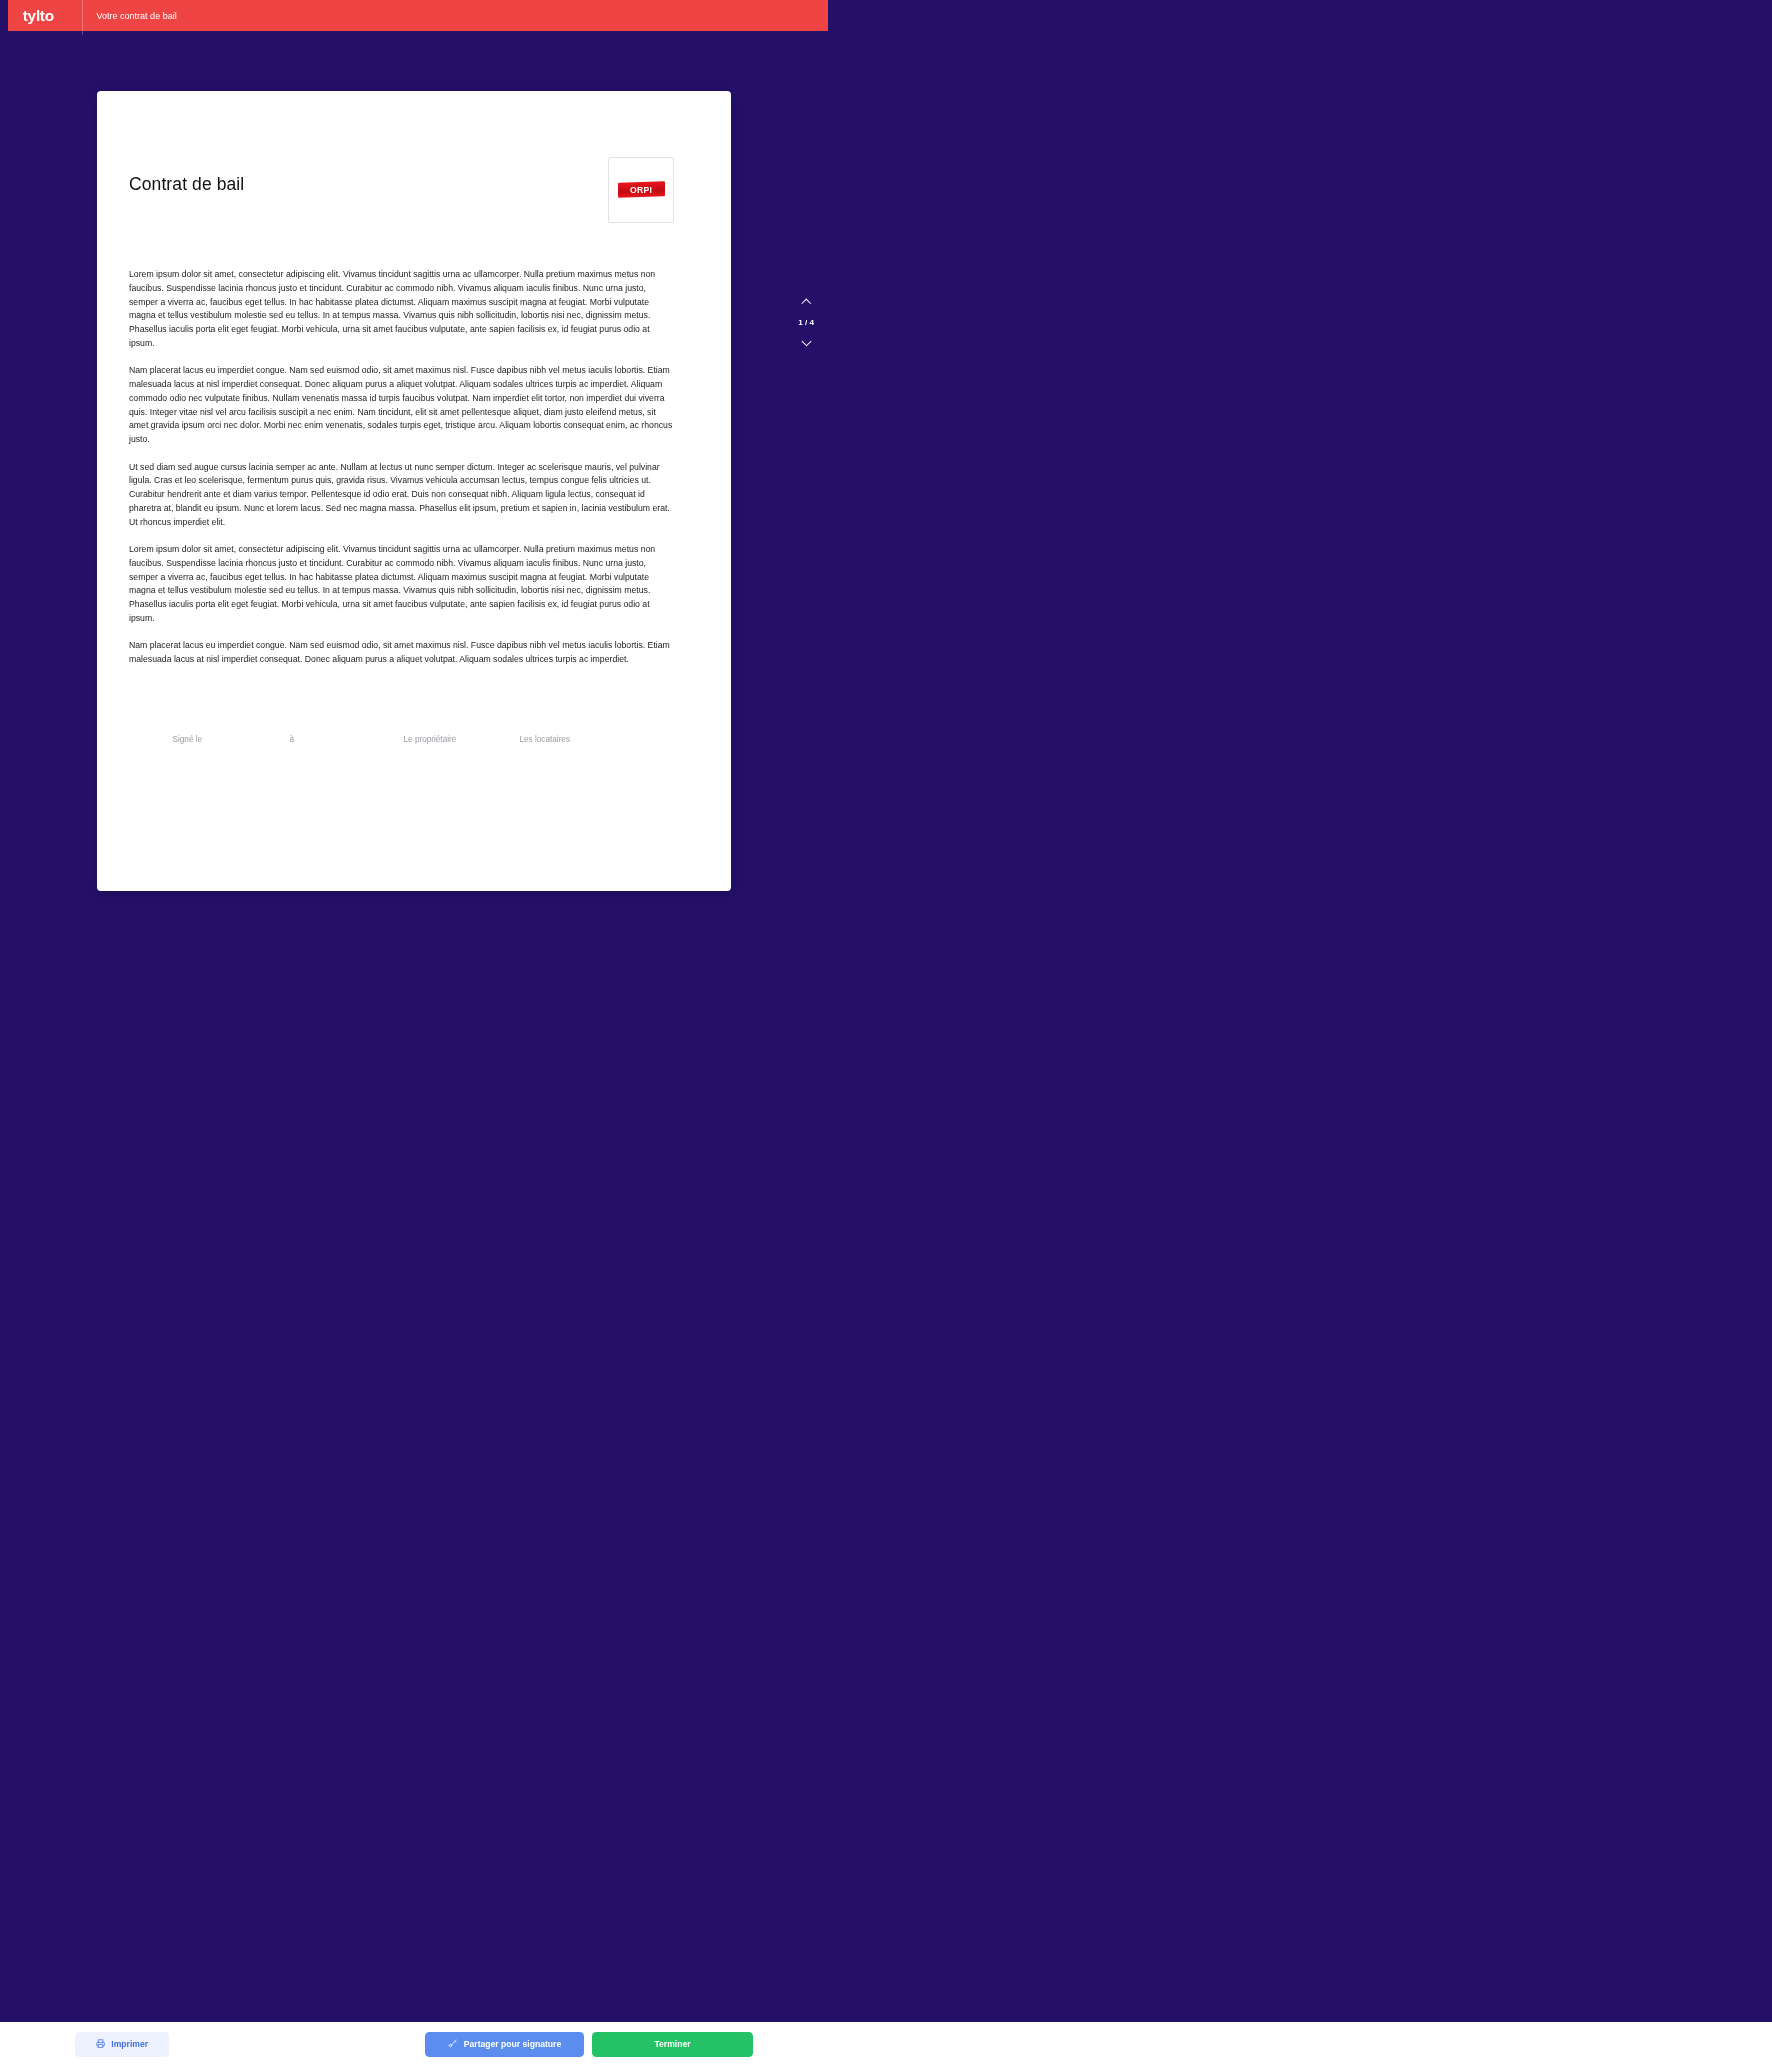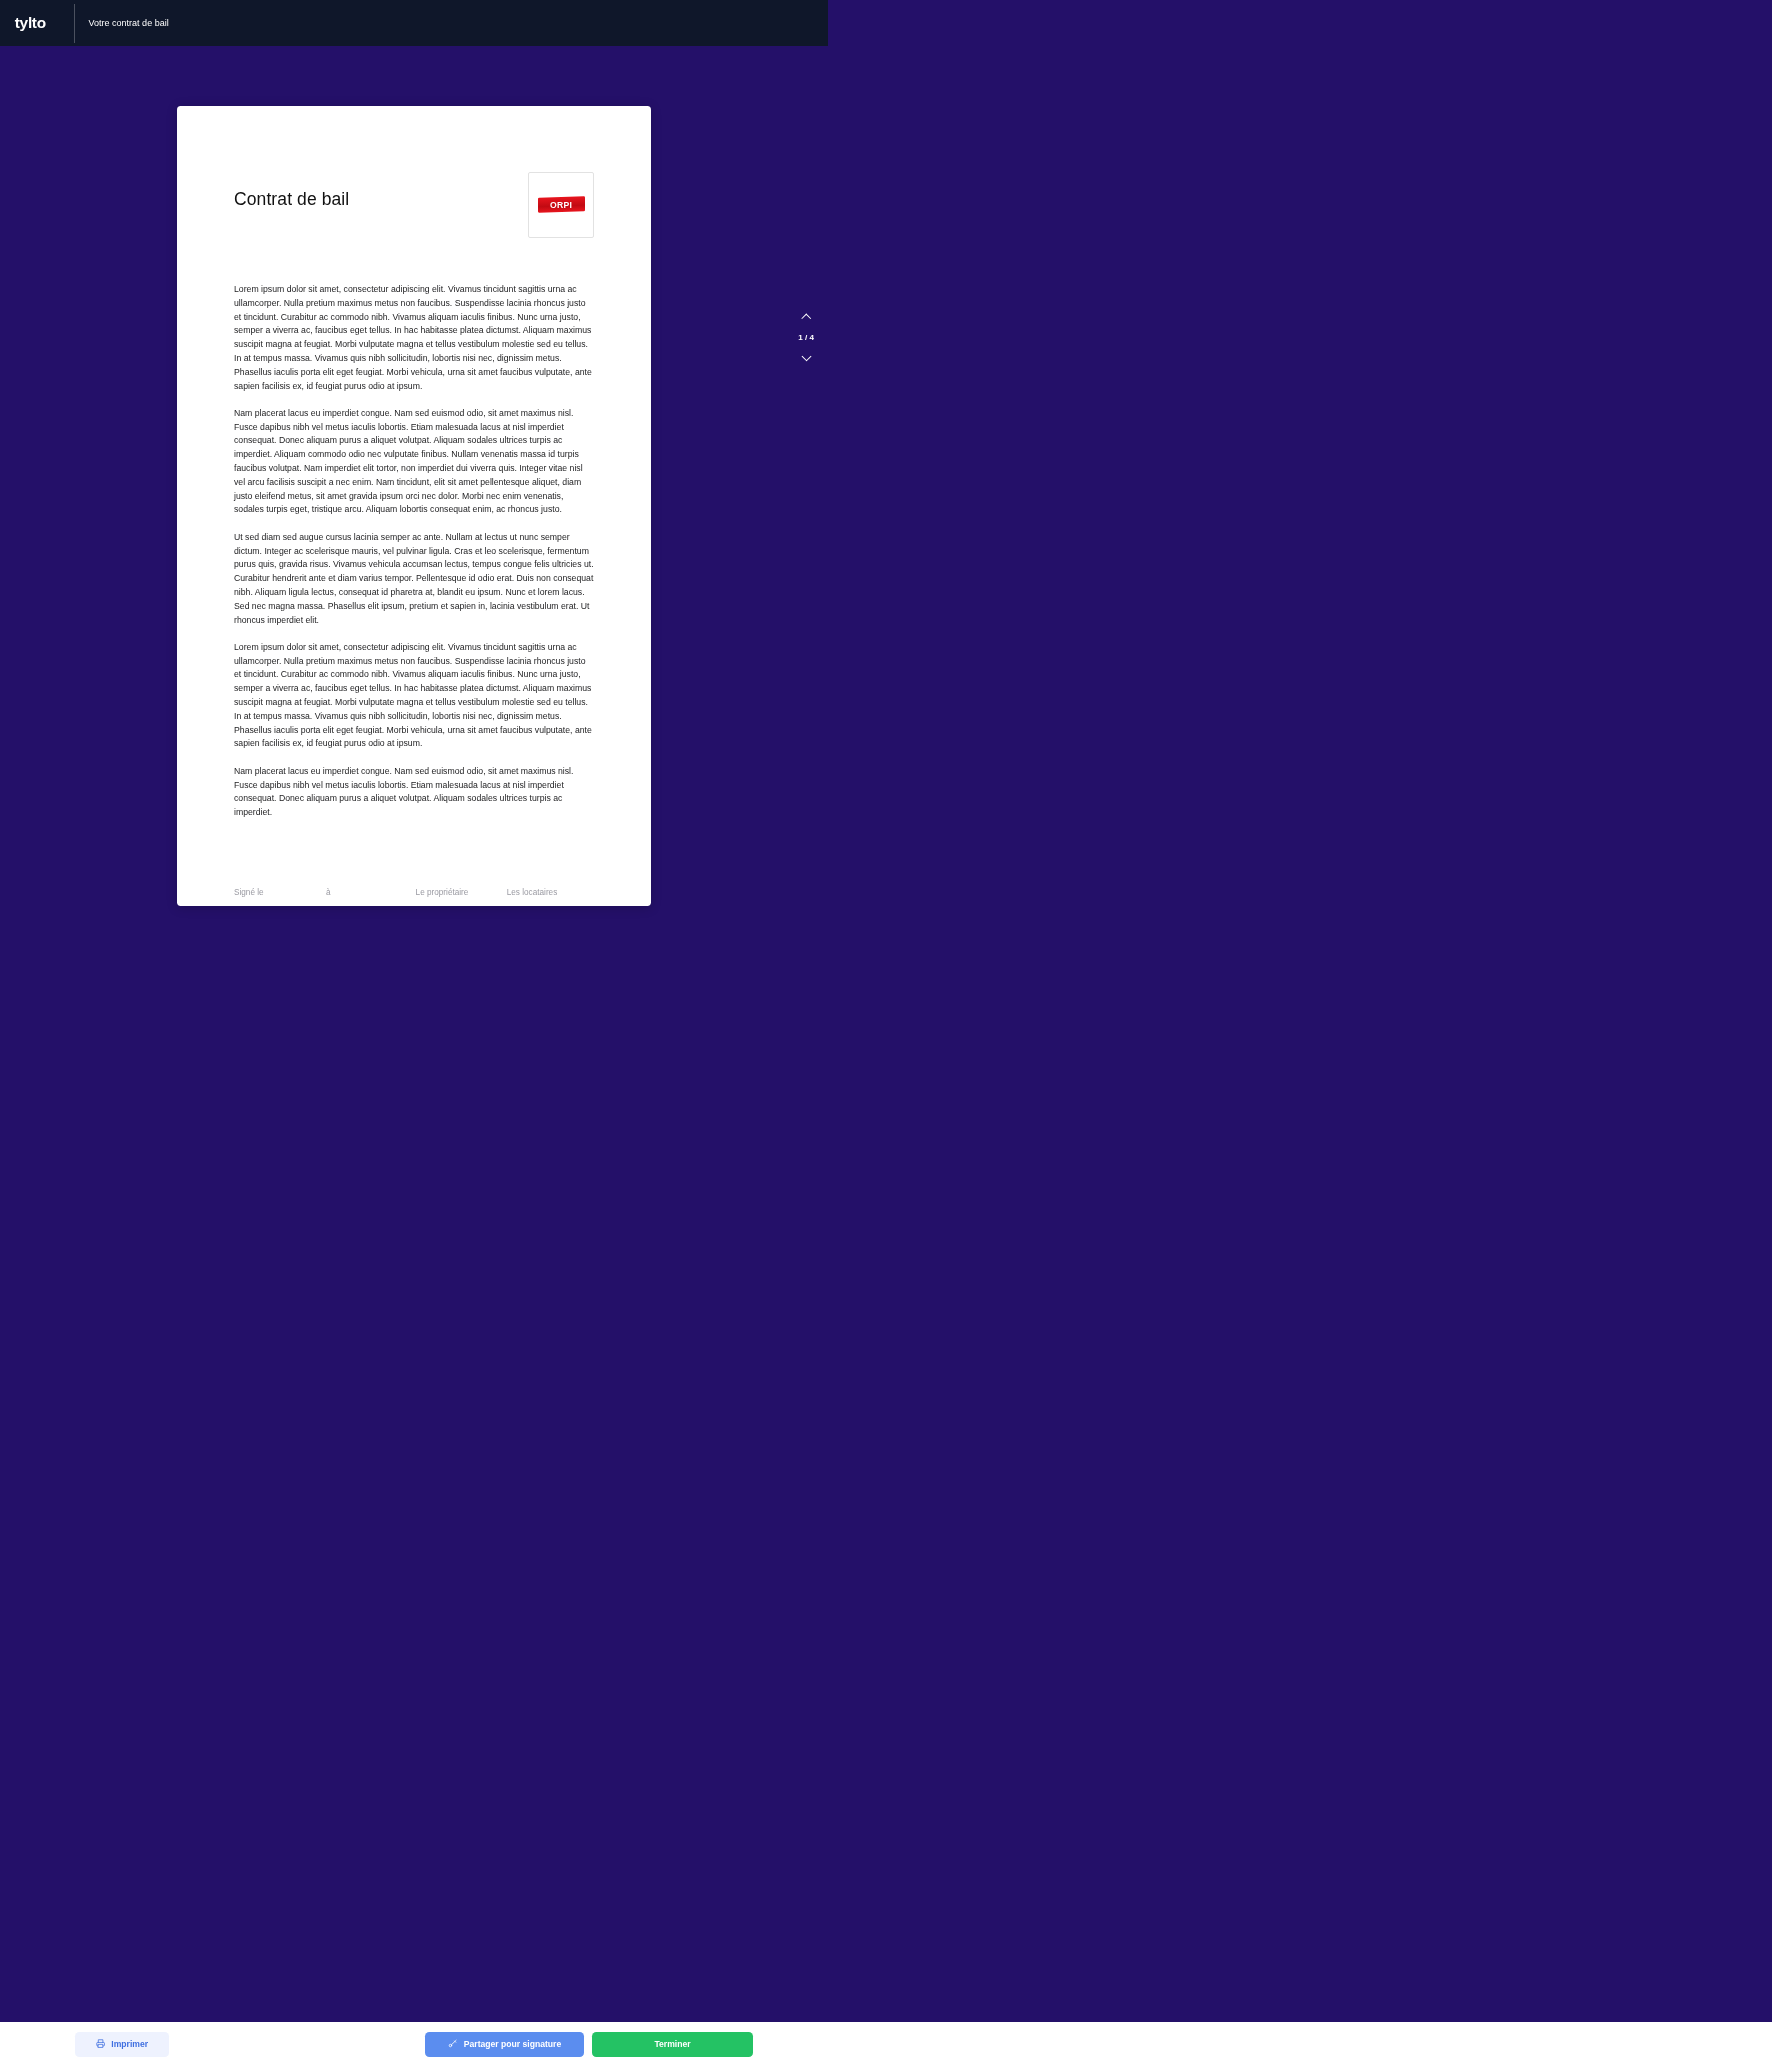--- a/index.html
+++ b/index.html
@@ -10,27 +10,28 @@
   }
   body {
     width: 828px;
     min-height: 968px;
     position: relative;
     overflow-x: hidden;
   }
 
   
   .topbar {
-    height: 46px;
-    background: #0f172a;
+    height: 31px;
+    background: #ef4444;
     display: flex;
     align-items: center;
     color: #fff;
     position: relative;
     z-index: 5;
+    margin-left: 8px;
   }
   .brand {
     width: 74px;
     min-width: 74px;
     font-size: 15.4px;
     font-weight: 700;
     letter-spacing: -0.3px;
     padding-left: 14.8px;
     color: #ffffff;
   }
@@ -48,25 +49,25 @@
 
   
   .stage {
     position: relative;
     min-height: 871px;
     padding-top: 60px;
     padding-bottom: 37px;
   }
 
   .doc-page {
-    width: 474px;
+    width: 634px;
     margin: 0 auto;
     background: #ffffff;
     border-radius: 3.7px;
-    padding: 34px 57px 0 57px;
+    padding: 34px 57px 0 32px;
     min-height: 800px;
     box-shadow: 0 1.2px 11px rgba(0,0,0,0.18);
   }
 
   .doc-head {
     display: flex;
     align-items: flex-start;
     justify-content: space-between;
     padding-top: 32px;
   }

